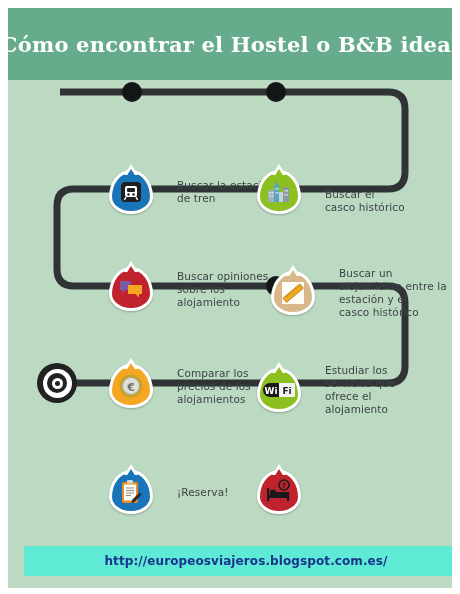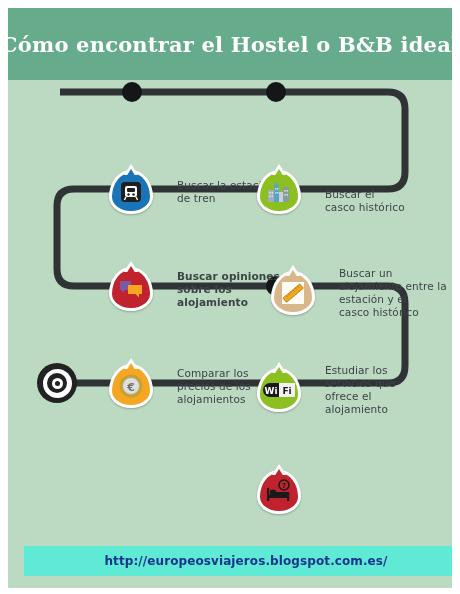--- a/index.html
+++ b/index.html
@@ -98,21 +98,21 @@
   }
   .step-label{
     margin-left:24px;
     color:#3d4448;
     font-family:"DejaVu Sans", sans-serif;
     font-size:10.5px;
     line-height:13px;
     letter-spacing:.1px;
     white-space:pre-line;
   }
-  .step-label.bold{font-weight:bold;}
+  .step-label.bold{font-weight:normal;}
 
   
   .bullseye{
     position:absolute;
     width:40px;height:40px;border-radius:50%;
     background:#222222;
     display:flex;align-items:center;justify-content:center;
     z-index:5;
   }
   .bullseye .r2{width:29px;height:29px;border-radius:50%;background:#ffffff;display:flex;align-items:center;justify-content:center;}
@@ -269,20 +269,37 @@
           <text x="24" y="12" font-family="DejaVu Sans, sans-serif" font-size="9" font-weight="bold" fill="#1a1a1a" text-anchor="middle">Fi</text>
         </svg>
       </div>
     </div>
     <div class="step-label">Estudiar los
 servicios que
 ofrece el
 alojamiento</div>
   </div>
 
+  <div class="step" style="left:101px;top:462px;">
+    <div class="pin">
+      <div class="pin-shape" style="--pc:#1a74b8;background:#1a74b8;"></div>
+      <div class="pin-glyph">
+        <svg width="24" height="26" viewBox="0 0 24 26">
+          <rect x="3" y="3" width="16" height="21" rx="2" fill="#e98e2b"></rect>
+          <rect x="5" y="5.5" width="12" height="16" fill="#fdfcf7"></rect>
+          <rect x="8" y="1" width="6" height="3.5" rx="1" fill="#d5d6d0"></rect>
+          <g stroke="#8a8b86" stroke-width="1">
+            <path d="M7 9h8M7 11.5h8M7 14h8M7 16.5h5"></path>
+          </g>
+          <path d="M13 21l7.5-7.5 2.2 2.2L15.2 23.2 12.4 24z" fill="#2b2b2b"></path>
+        </svg>
+      </div>
+    </div>
+    <div class="step-label bold">¡Reserva!</div>
+  </div>
 
   <div class="step" style="left:249px;top:462px;">
     <div class="pin">
       <div class="pin-shape" style="--pc:#c0232e;background:#c0232e;"></div>
       <div class="pin-glyph">
         <svg width="28" height="26" viewBox="0 0 28 26">
           <circle cx="19" cy="6" r="5" fill="none" stroke="#1a1a1a" stroke-width="1.6"></circle>
           <text x="19" y="9.3" font-family="DejaVu Sans, sans-serif" font-size="7" font-weight="bold" fill="#1a1a1a" text-anchor="middle">?</text>
           <rect x="2" y="9" width="2.2" height="13" fill="#1a1a1a"></rect>
           <rect x="2" y="16" width="22" height="3" fill="#1a1a1a"></rect>

